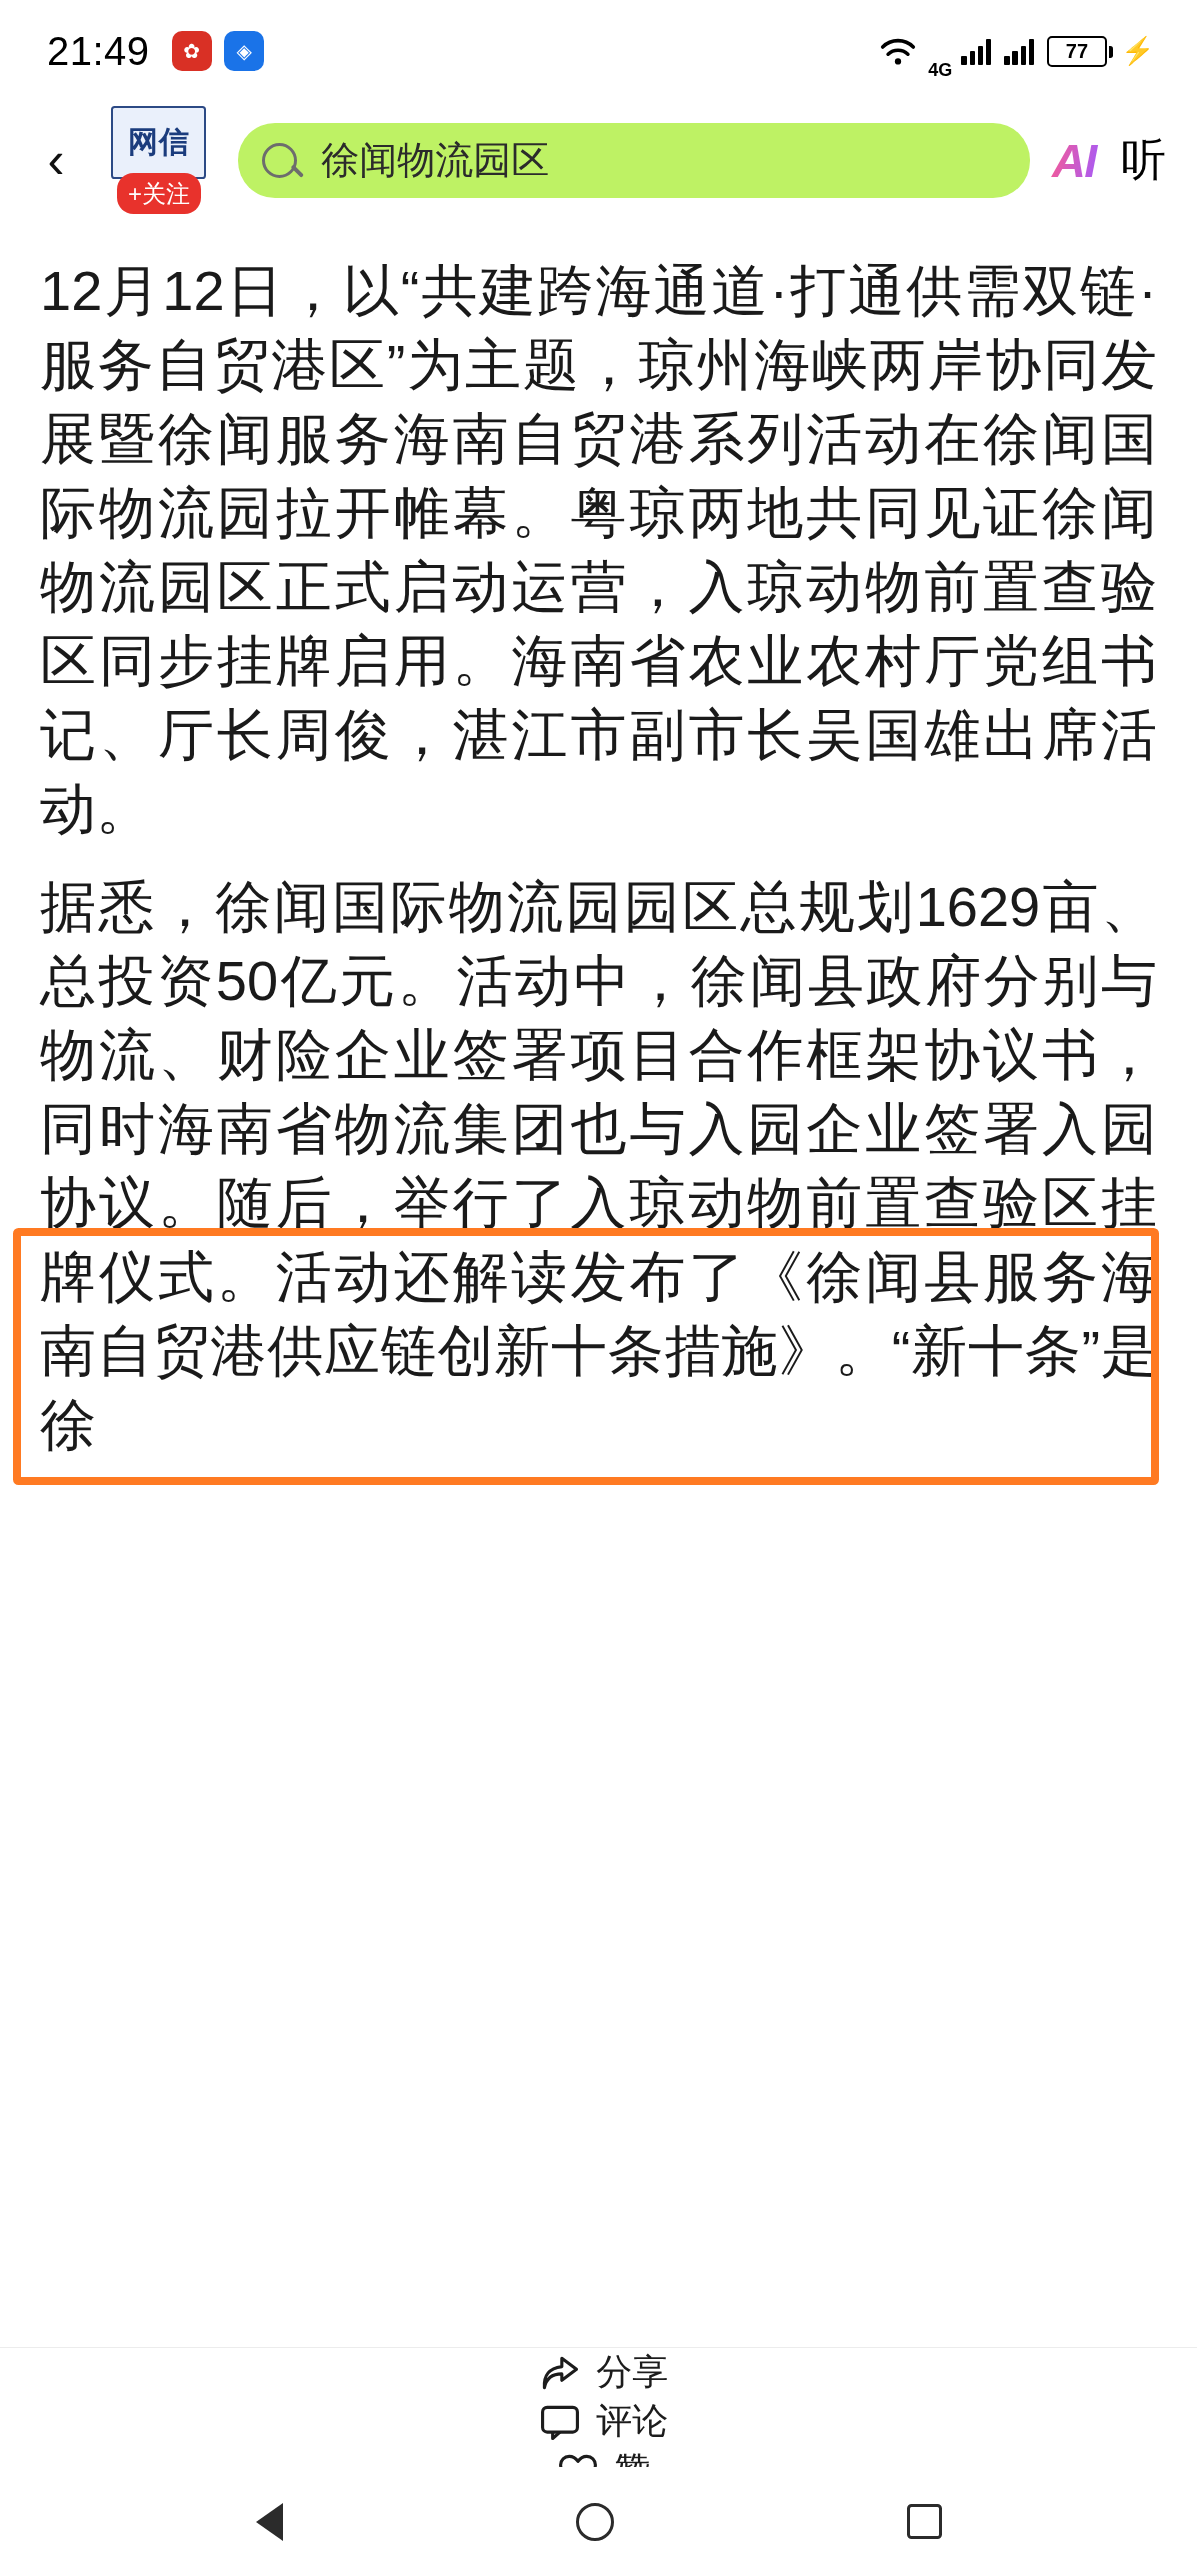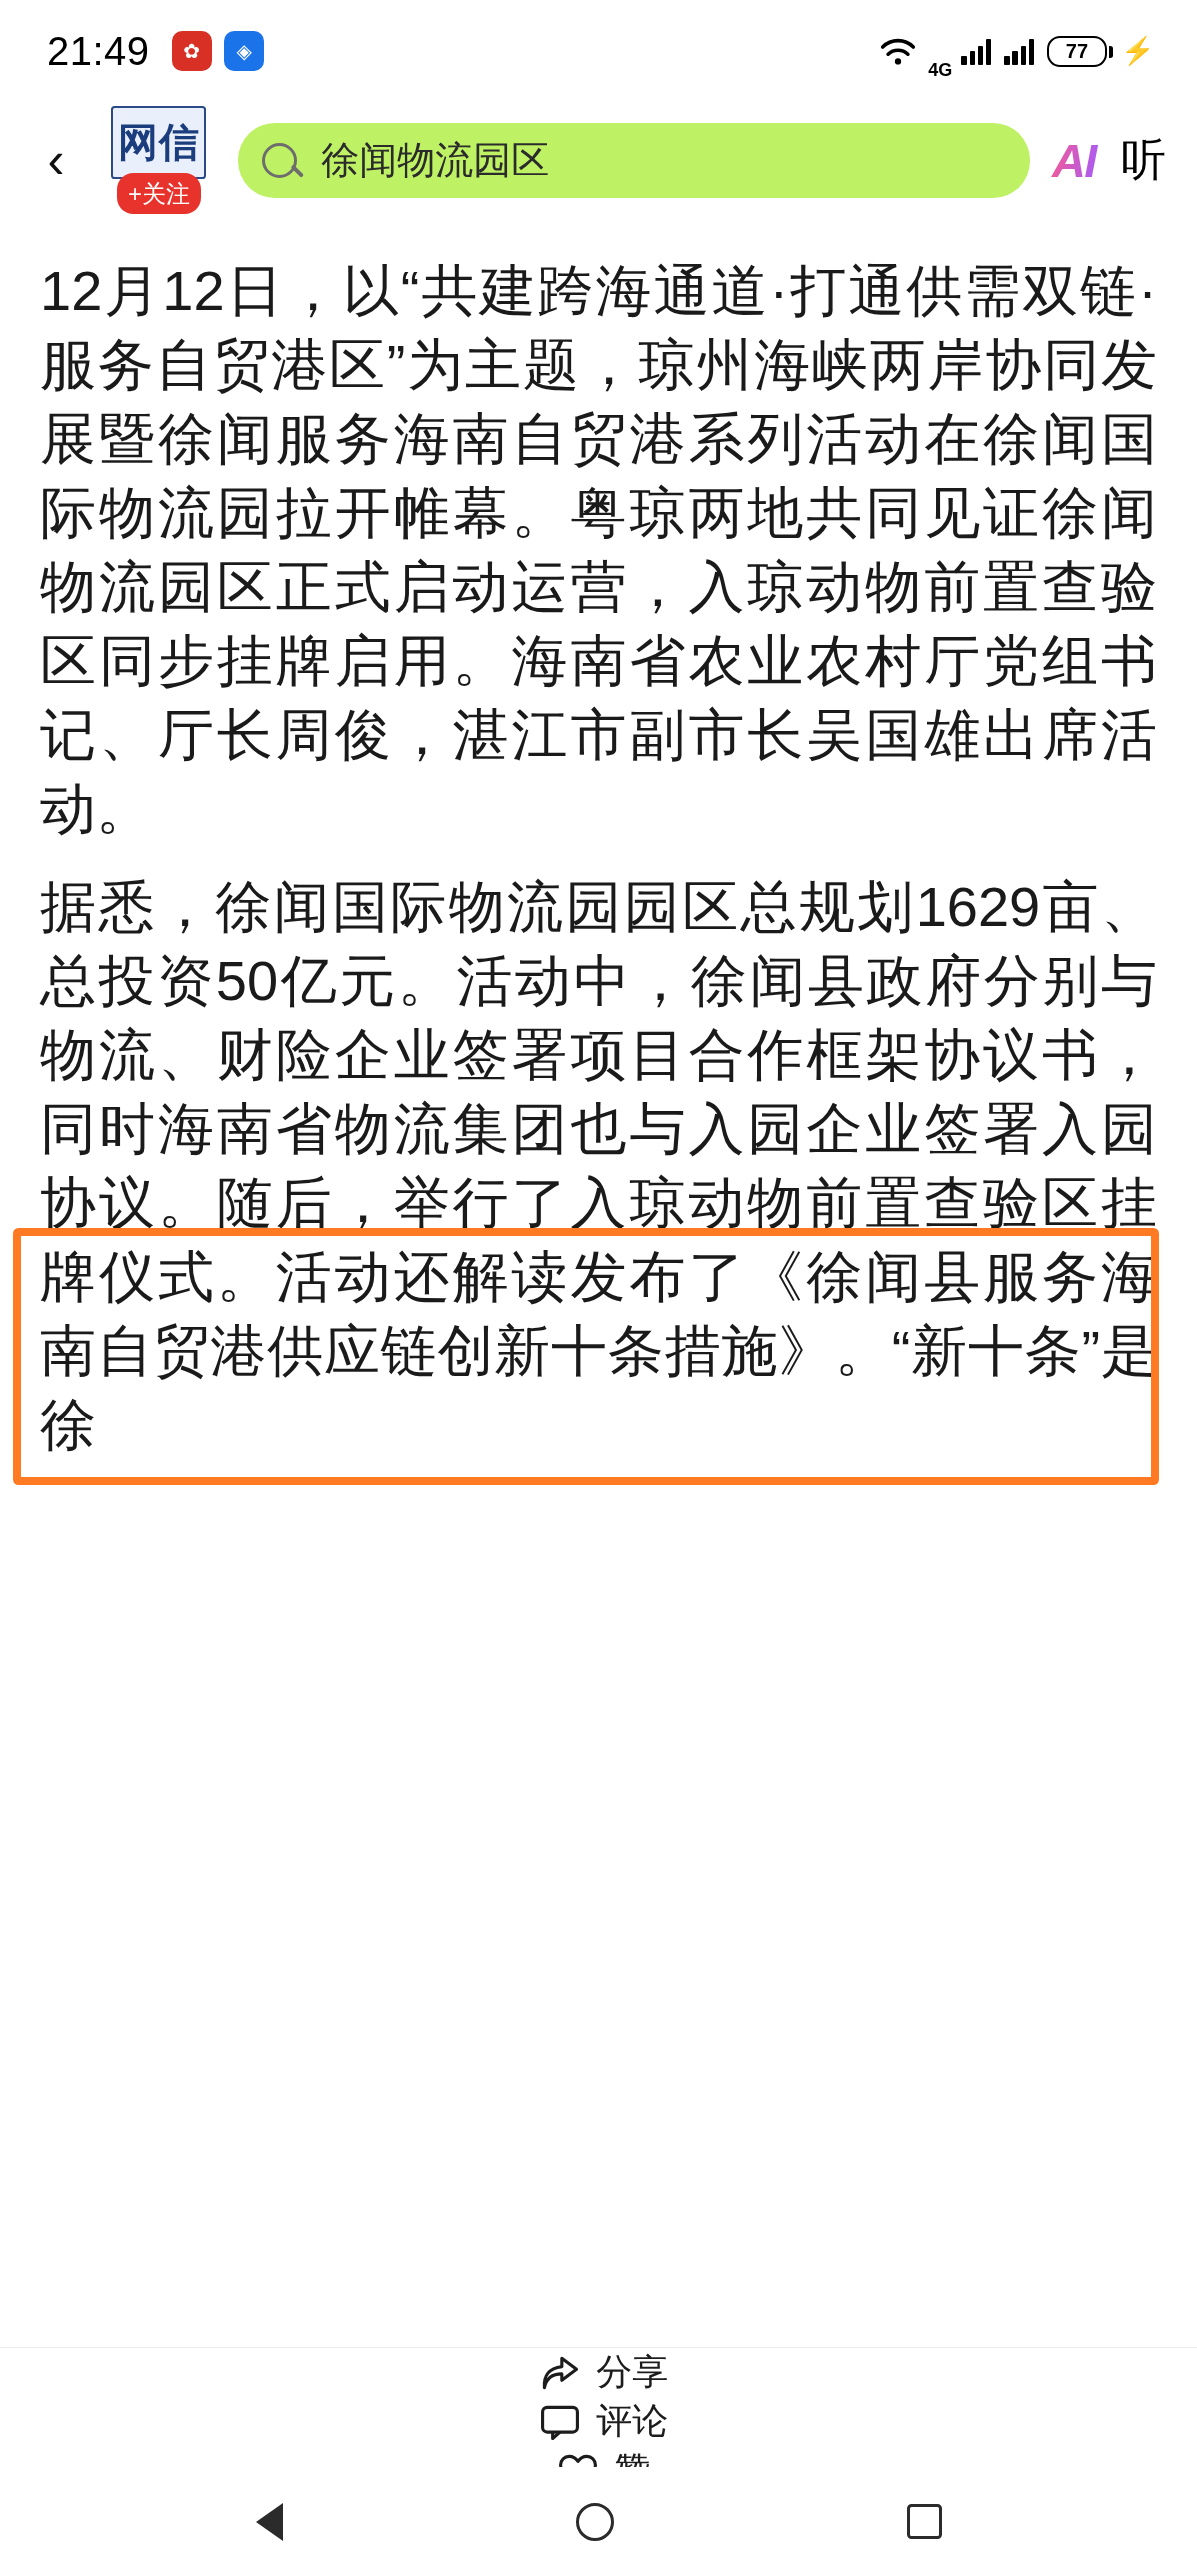--- a/index.html
+++ b/index.html
@@ -62,21 +62,21 @@
   }
   .sig i { display:block; width: 5.5px; background: #000; border-radius: 0.9px; }
   .sig i:nth-child(1){height:8.2px}
   .sig i:nth-child(2){height:13.6px}
   .sig i:nth-child(3){height:19px}
   .sig i:nth-child(4){height:25.5px}
   .net-label { font-size: 18px; font-weight: 700; color:#000; margin-right:-3.6px;margin-top:39px;}
   .battery {
     width: 60px; height: 31px;
     border: 2.7px solid #000;
-    border-radius: 13px;
+    border-radius: 5px;
     display: flex; align-items: center; justify-content: center;
     font-size: 20px; font-weight: 600;
     position: relative;
   }
   .battery:after{
     content:""; position:absolute; right:-8.2px; top:8.2px;
     width:4.5px; height:12.7px; background:#000; border-radius:0 2.7px 2.7px 0;
   }
   .bolt { font-size: 27px; margin-left: 1.8px; }
 
@@ -98,21 +98,21 @@
   .avatar-wrap {
     width: 115px;
     display: flex; flex-direction: column; align-items: center;
     position: relative;
   }
   .avatar {
     width: 95px; height: 73px;
     border: 2.7px solid #2c4a85;
     background: #eaf0fb;
     display:flex; align-items:center; justify-content:center;
-    font-size: 40px; font-weight: 700; color:#1b3c7d;
+    font-size: 30px; font-weight: 700; color:#1b3c7d;
     letter-spacing: 0.9px;
     border-radius: 3.6px;
   }
   .follow-pill {
     margin-top: -5.5px;
     background: #e8322c;
     color: #fff;
     font-size: 24px;
     padding: 4.5px 11px;
     border-radius: 16.4px;

